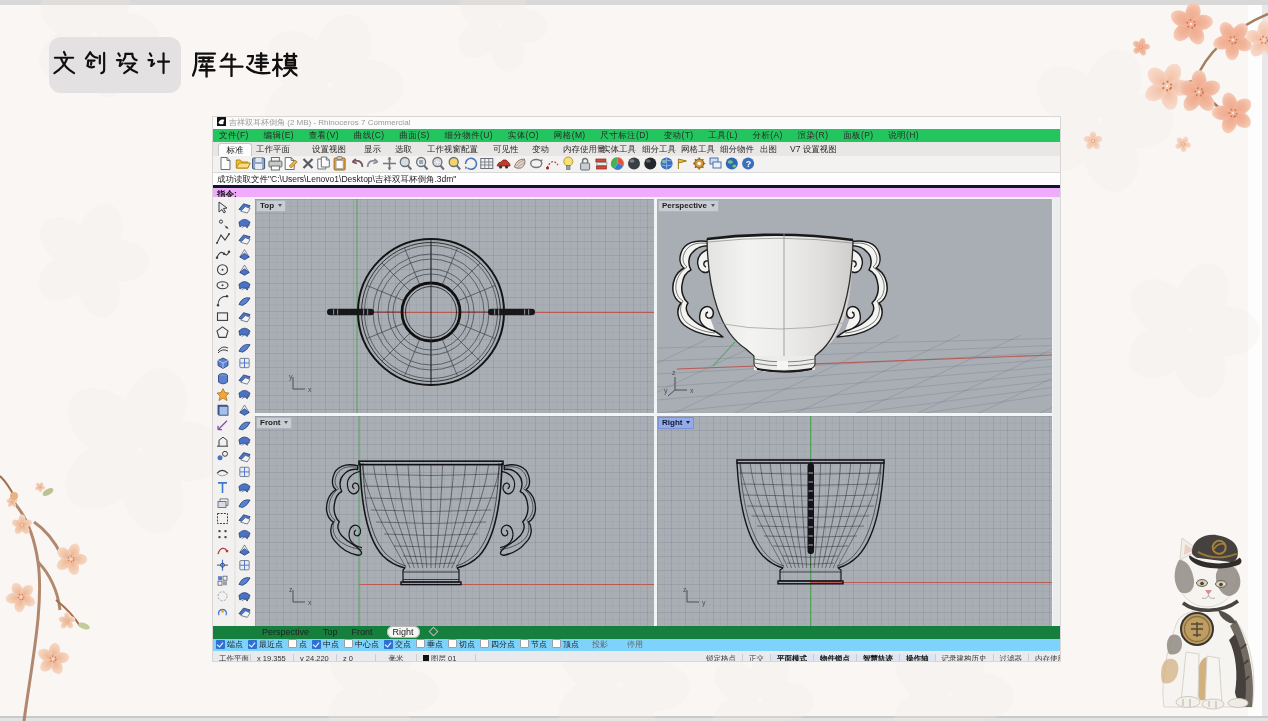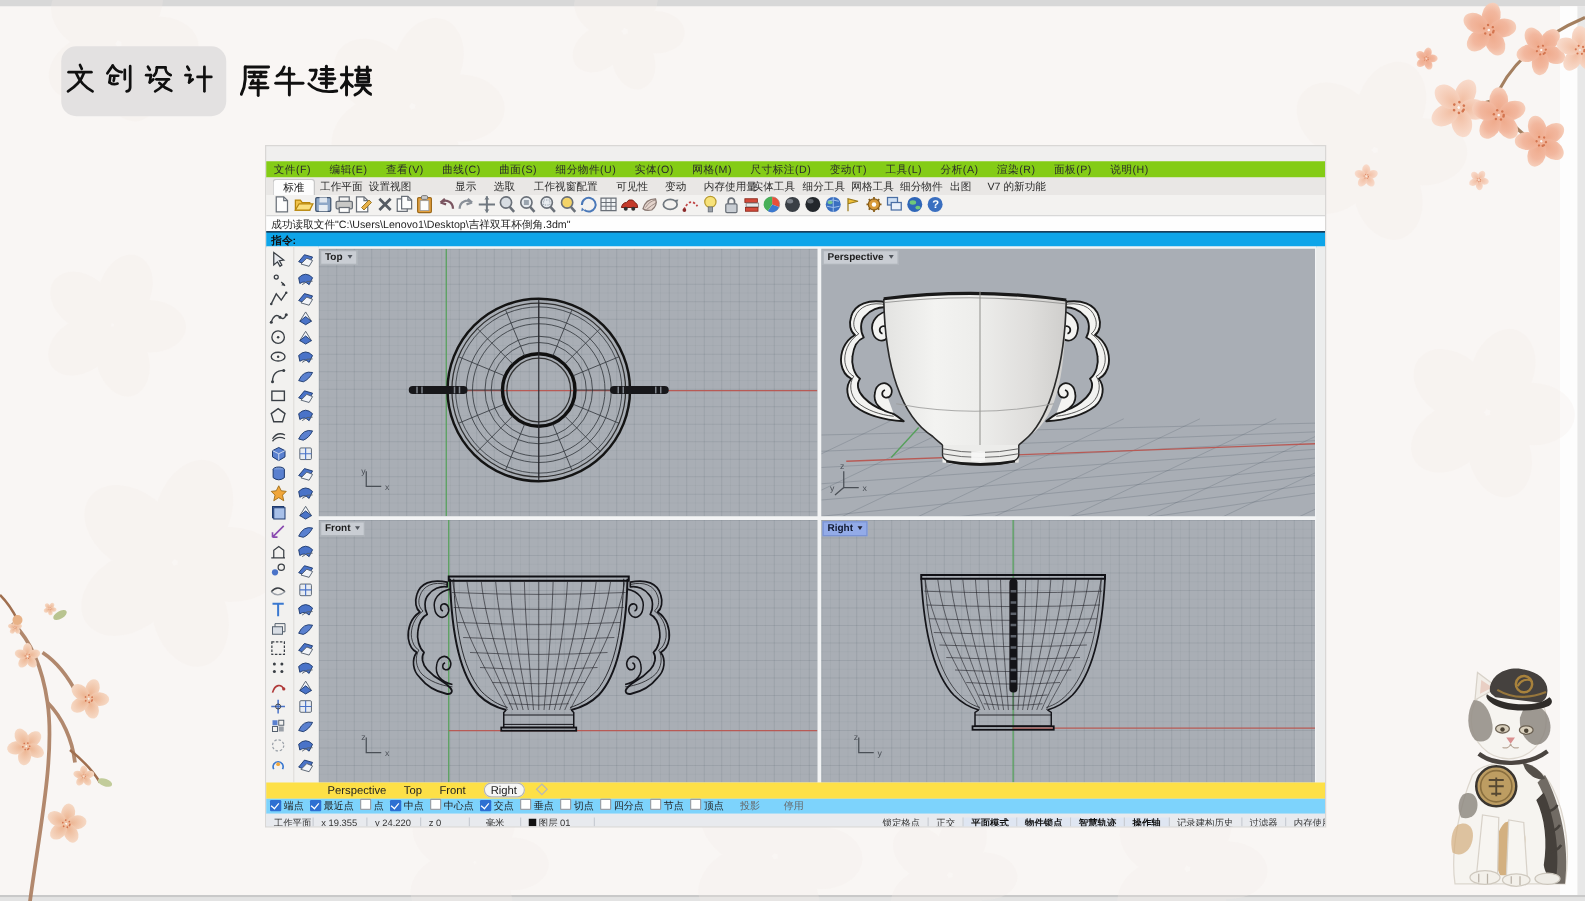--- a/index.html
+++ b/index.html
@@ -9,29 +9,29 @@
 #botstrip1{left:0;top:716px;width:1268px;height:2px;background:#c9c9c9}
 #botstrip2{left:0;top:718px;width:1268px;height:3px;background:#e3e3e3}
 #rightwhite{left:1248px;top:5px;width:14px;height:711px;background:#fdfdfd}
 #rightgray{left:1262px;top:5px;width:6px;height:711px;background:#e8e8e8}
 
 #titlebox{left:49px;top:37px;width:132px;height:56px;background:#e3e1e1;border-radius:12px}
 
 #rw{left:213px;top:117px;width:847px;height:544px;background:#f0efee;box-shadow:0 0 0 1px #d9d7d5;font-family:"Liberation Sans",sans-serif}
 #rw .row{position:absolute;left:0;width:847px}
 #titlebar{top:0;height:12px;background:#fbfbfb;color:#9a9a9a;font-size:8px;line-height:12px;white-space:nowrap}
-#menubar{top:12px;height:13px;background:#84cc16;color:#2a2a2a;font-size:8.5px;line-height:13px;white-space:nowrap}
+#menubar{top:12px;height:13px;background:#22c55e;color:#2a2a2a;font-size:8.5px;line-height:13px;white-space:nowrap}
 #tabbar{top:25px;height:14px;background:#e9e7e5;font-size:8.5px;color:#333;white-space:nowrap}
 #toolbar{top:39px;height:16px;background:#f3f2f0}
 #histbar{top:55px;height:13px;background:#fefefe;border-top:1px solid #d8d8d8;color:#1c1c1c;font-size:8.5px;line-height:13px;white-space:nowrap}
-#cmdbar{top:68px;height:12px;background:#0ea5e9;border-top:1px solid #0f172a;color:#111;font-size:8.5px;font-weight:bold;line-height:12px}
+#cmdbar{top:68px;height:12px;background:#f0abfc;border-top:3px solid #0f172a;color:#111;font-size:8.5px;font-weight:bold;line-height:12px}
 #sidebar{top:80px;left:0;width:42px;height:429px;background:#f2f1ef}
 #vpwrap{top:80px;left:42px;width:798px;height:429px;background:#f3f4f5}
 #rstrip{top:80px;left:840px;width:7px;height:429px;background:#eceded}
-#vtabs{top:509px;height:13px;background:#fde047;color:#222;font-size:9px;line-height:13px}
+#vtabs{top:509px;height:13px;background:#15803d;color:#222;font-size:9px;line-height:13px}
 #osnap{top:522px;height:12px;background:#7dd3fc;color:#222;font-size:8px;line-height:12px}
 #statusbar{top:534px;height:10px;overflow:hidden;background:#e8eaee;color:#333;font-size:7.5px;line-height:10px;white-space:nowrap}
 
 .vp{position:absolute;background:#a9aeb5;overflow:hidden}
 #vpTop{left:0;top:2px;width:399px;height:214px}
 #vpPersp{left:402px;top:2px;width:395px;height:214px}
 #vpFront{left:0;top:219px;width:399px;height:210px}
 #vpRight{left:402px;top:219px;width:395px;height:210px}
 .grid{position:absolute;left:0;top:0;width:100%;height:100%;
 background-image:linear-gradient(rgba(60,70,85,0.085) 1px,transparent 1px),linear-gradient(90deg,rgba(60,70,85,0.085) 1px,transparent 1px),linear-gradient(rgba(60,70,85,0.045) 1px,transparent 1px),linear-gradient(90deg,rgba(60,70,85,0.045) 1px,transparent 1px);
@@ -373,37 +373,41 @@
     <use href="#g-chuang" x="83.5" y="47" width="24" height="32"></use>
     <use href="#g-she" x="115" y="47" width="24" height="32"></use>
     <use href="#g-ji" x="146.5" y="47" width="24" height="32"></use>
     <use href="#g-xi" x="192" y="49" width="26" height="31"></use>
     <use href="#g-niu" x="218.5" y="49" width="26" height="31"></use>
     <use href="#g-jian" x="245" y="49" width="26" height="31"></use>
     <use href="#g-mo" x="271.5" y="49" width="26" height="31"></use>
   </svg>
 
   <div class="abs" id="rw">
+    <div class="row" id="titlebar"><svg width="9" height="9" style="vertical-align:-1px;margin:0 3px 0 4px" viewBox="0 0 9 9">
+          <rect width="9" height="9" fill="#111"></rect>
+          <path d="M1.5 6 C2 3.5 4 2 6.5 2.5 C7.5 3 7.5 4.5 6 5 C7 5.5 7 7 5.5 7.2 C3.8 7.5 2.5 7 1.5 6 Z" fill="#fff"></path>
+        </svg>吉祥双耳杯倒角 (2 MB) - Rhinoceros 7 Commercial</div>
     <div class="row" id="menubar"><span style="padding-left:6px;letter-spacing:0.4px;word-spacing:12px">文件(F) 编辑(E) 查看(V) 曲线(C) 曲面(S) 细分物件(U) 实体(O) 网格(M) 尺寸标注(D) 变动(T) 工具(L) 分析(A) 渲染(R) 面板(P) 说明(H)</span></div>
     <div class="row" id="tabbar">
       <span class="seltab">标准</span>
         <span class="tab" style="left:43px">工作平面</span>
-        <span class="tab" style="left:82px">设置视图</span>
+        <span class="tab" style="left:99px">设置视图</span>
         <span class="tab" style="left:151px">显示</span>
         <span class="tab" style="left:182px">选取</span>
         <span class="tab" style="left:214px">工作视窗配置</span>
         <span class="tab" style="left:280px">可见性</span>
         <span class="tab" style="left:319px">变动</span>
         <span class="tab" style="left:350px">内存使用量</span>
         <span class="tab" style="left:389px">实体工具</span>
         <span class="tab" style="left:429px">细分工具</span>
         <span class="tab" style="left:468px">网格工具</span>
         <span class="tab" style="left:507px">细分物件</span>
         <span class="tab" style="left:547px">出图</span>
-        <span class="tab" style="left:577px">V7 的新功能</span>
+        <span class="tab" style="left:577px">V7 设置视图</span>
     </div>
     <div class="row" id="toolbar">
         <svg class="abs" style="left:0;top:0" width="847" height="16">
           <g>
             <path d="M8.0 1.5 h6 l3 3 v9 h-9 z" fill="#fdfdfd" stroke="#6a7078" stroke-width="1"></path>
             <path d="M14.0 1.5 v3 h3" fill="none" stroke="#6a7078" stroke-width="1"></path>
             <path d="M23.3 12 V4 h4 l1.5 2 h6 V12 z" fill="#f0c24a" stroke="#b8860b" stroke-width="1"></path>
             <path d="M23.3 12 L26.3 7 h11 L34.8 12 z" fill="#fadf7e" stroke="#b8860b" stroke-width="1"></path>
             <rect x="39.6" y="2" width="12" height="11" rx="1" fill="#8fa8c8" stroke="#41546e" stroke-width="1"></rect>
             <rect x="42.6" y="2" width="6" height="4" fill="#dfe6ef"></rect>

